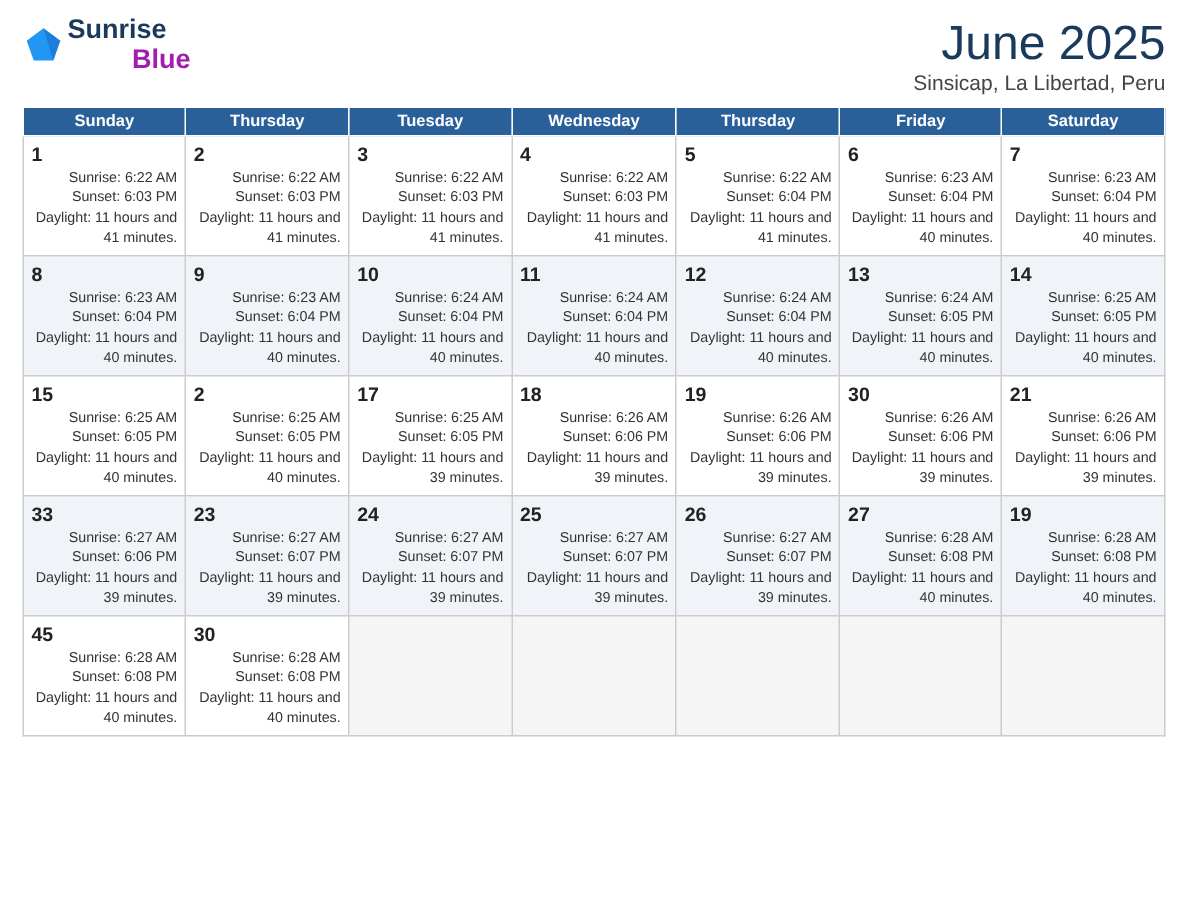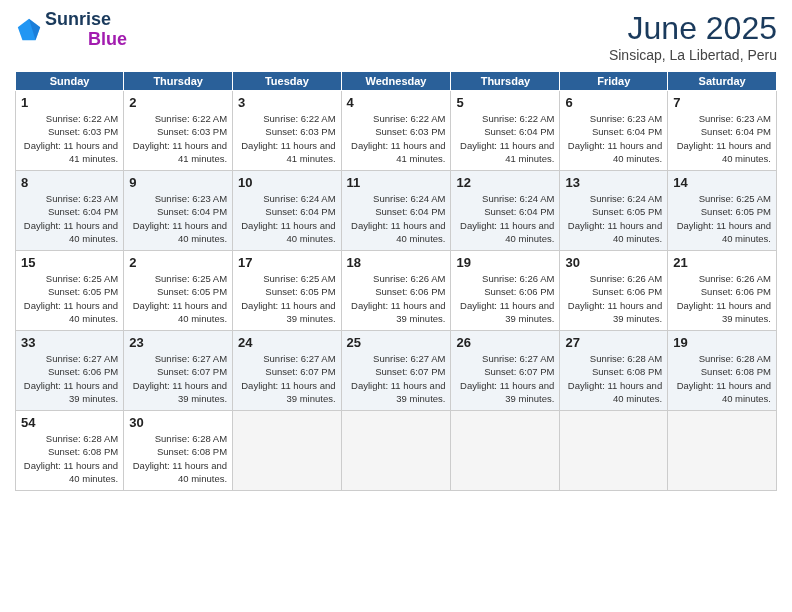--- a/index.html
+++ b/index.html
@@ -356,21 +356,21 @@
         <span class="day-num">19</span>
         <div class="day-info">
           <span>Sunrise: 6:28 AM</span><br>
           <span>Sunset: 6:08 PM</span><br>
           <span>Daylight: 11 hours and 40 minutes.</span>
         </div>
       </td>
         </tr>
         <tr>
           <td>
-        <span class="day-num">54</span>
+        <span class="day-num">45</span>
         <div class="day-info">
           <span>Sunrise: 6:28 AM</span><br>
           <span>Sunset: 6:08 PM</span><br>
           <span>Daylight: 11 hours and 40 minutes.</span>
         </div>
       </td>
           <td>
         <span class="day-num">30</span>
         <div class="day-info">
           <span>Sunrise: 6:28 AM</span><br>

